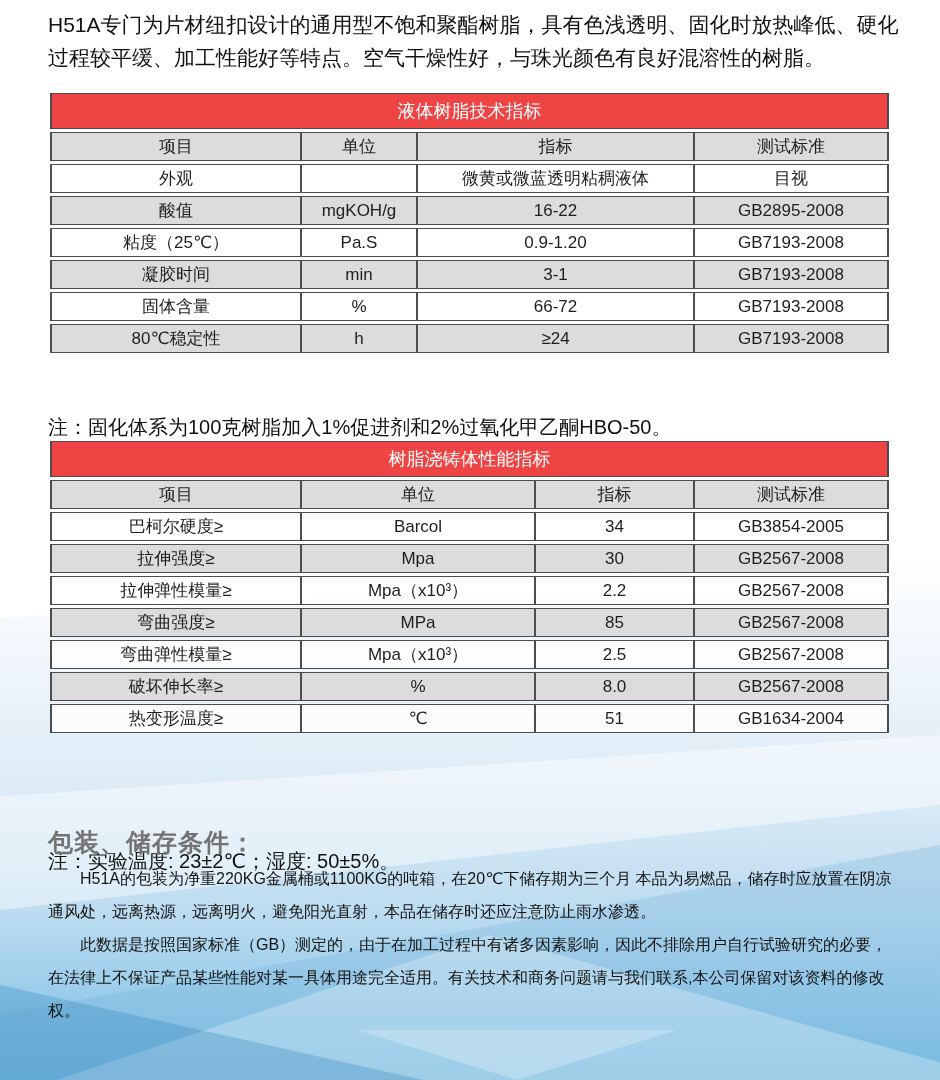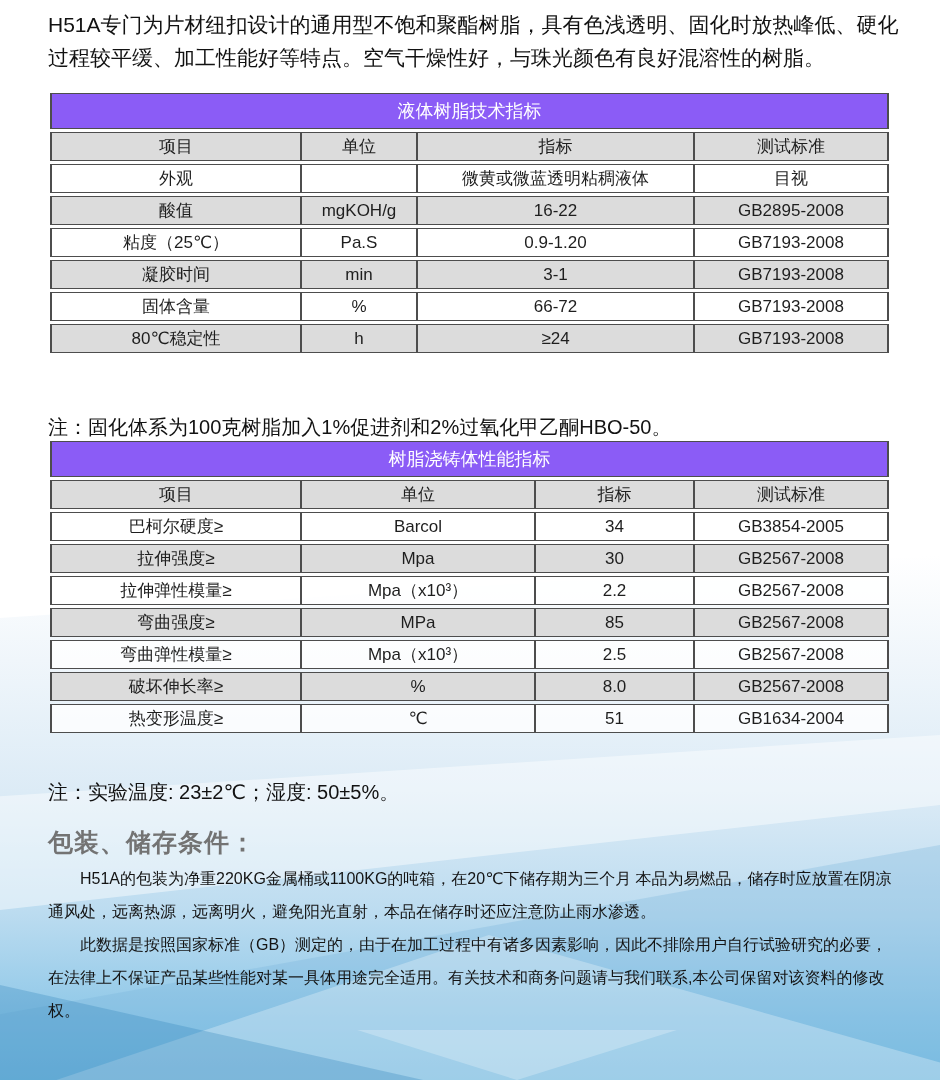--- a/index.html
+++ b/index.html
@@ -50,21 +50,21 @@
     border-collapse: separate;
     border-spacing: 0 3px;
     table-layout: fixed;
     width: 839px;
   }
   .t1 { left: 50px; top: 90px; }
   .t2 { left: 50px; top: 438px; }
 
   th.tbl-title {
     height: 36px;
-    background: #8b5cf6;
+    background: #ef4444;
     color: #ffffff;
     font-size: 18px;
     font-weight: normal;
     text-align: center;
     vertical-align: middle;
     border: 1px solid #4d4d4d;
     border-left-width: 2px; border-right-width: 2px;
   }
   table.spec td {
     height: 29px;
@@ -81,21 +81,21 @@
   table.spec td:first-child { border-left: 2px solid #4d4d4d; }
   tr.gray td  { background: #dcdcdc; }
   .t1 tr.white td { background: #ffffff; }
   .t2 tr.white td { background: rgba(255,255,255,0.80); }
 
   .note {
     left: 48px; width: 860px;
     font-size: 20px; color: #121212; margin-top: 14px;
   }
   .note1 { top: 400px; }
-  .note2 { top: 765px; }
+  .note2 { top: 834px; }
 
   .storage-heading {
     left: 48px; top: 826px;
     font-size: 25px; font-weight: bold;
     color: #737373; letter-spacing: 1px;
   }
 
   .paras { left: 48px; top: 862px; width: 854px; }
   .paras p {
     font-size: 16px; line-height: 33px;

